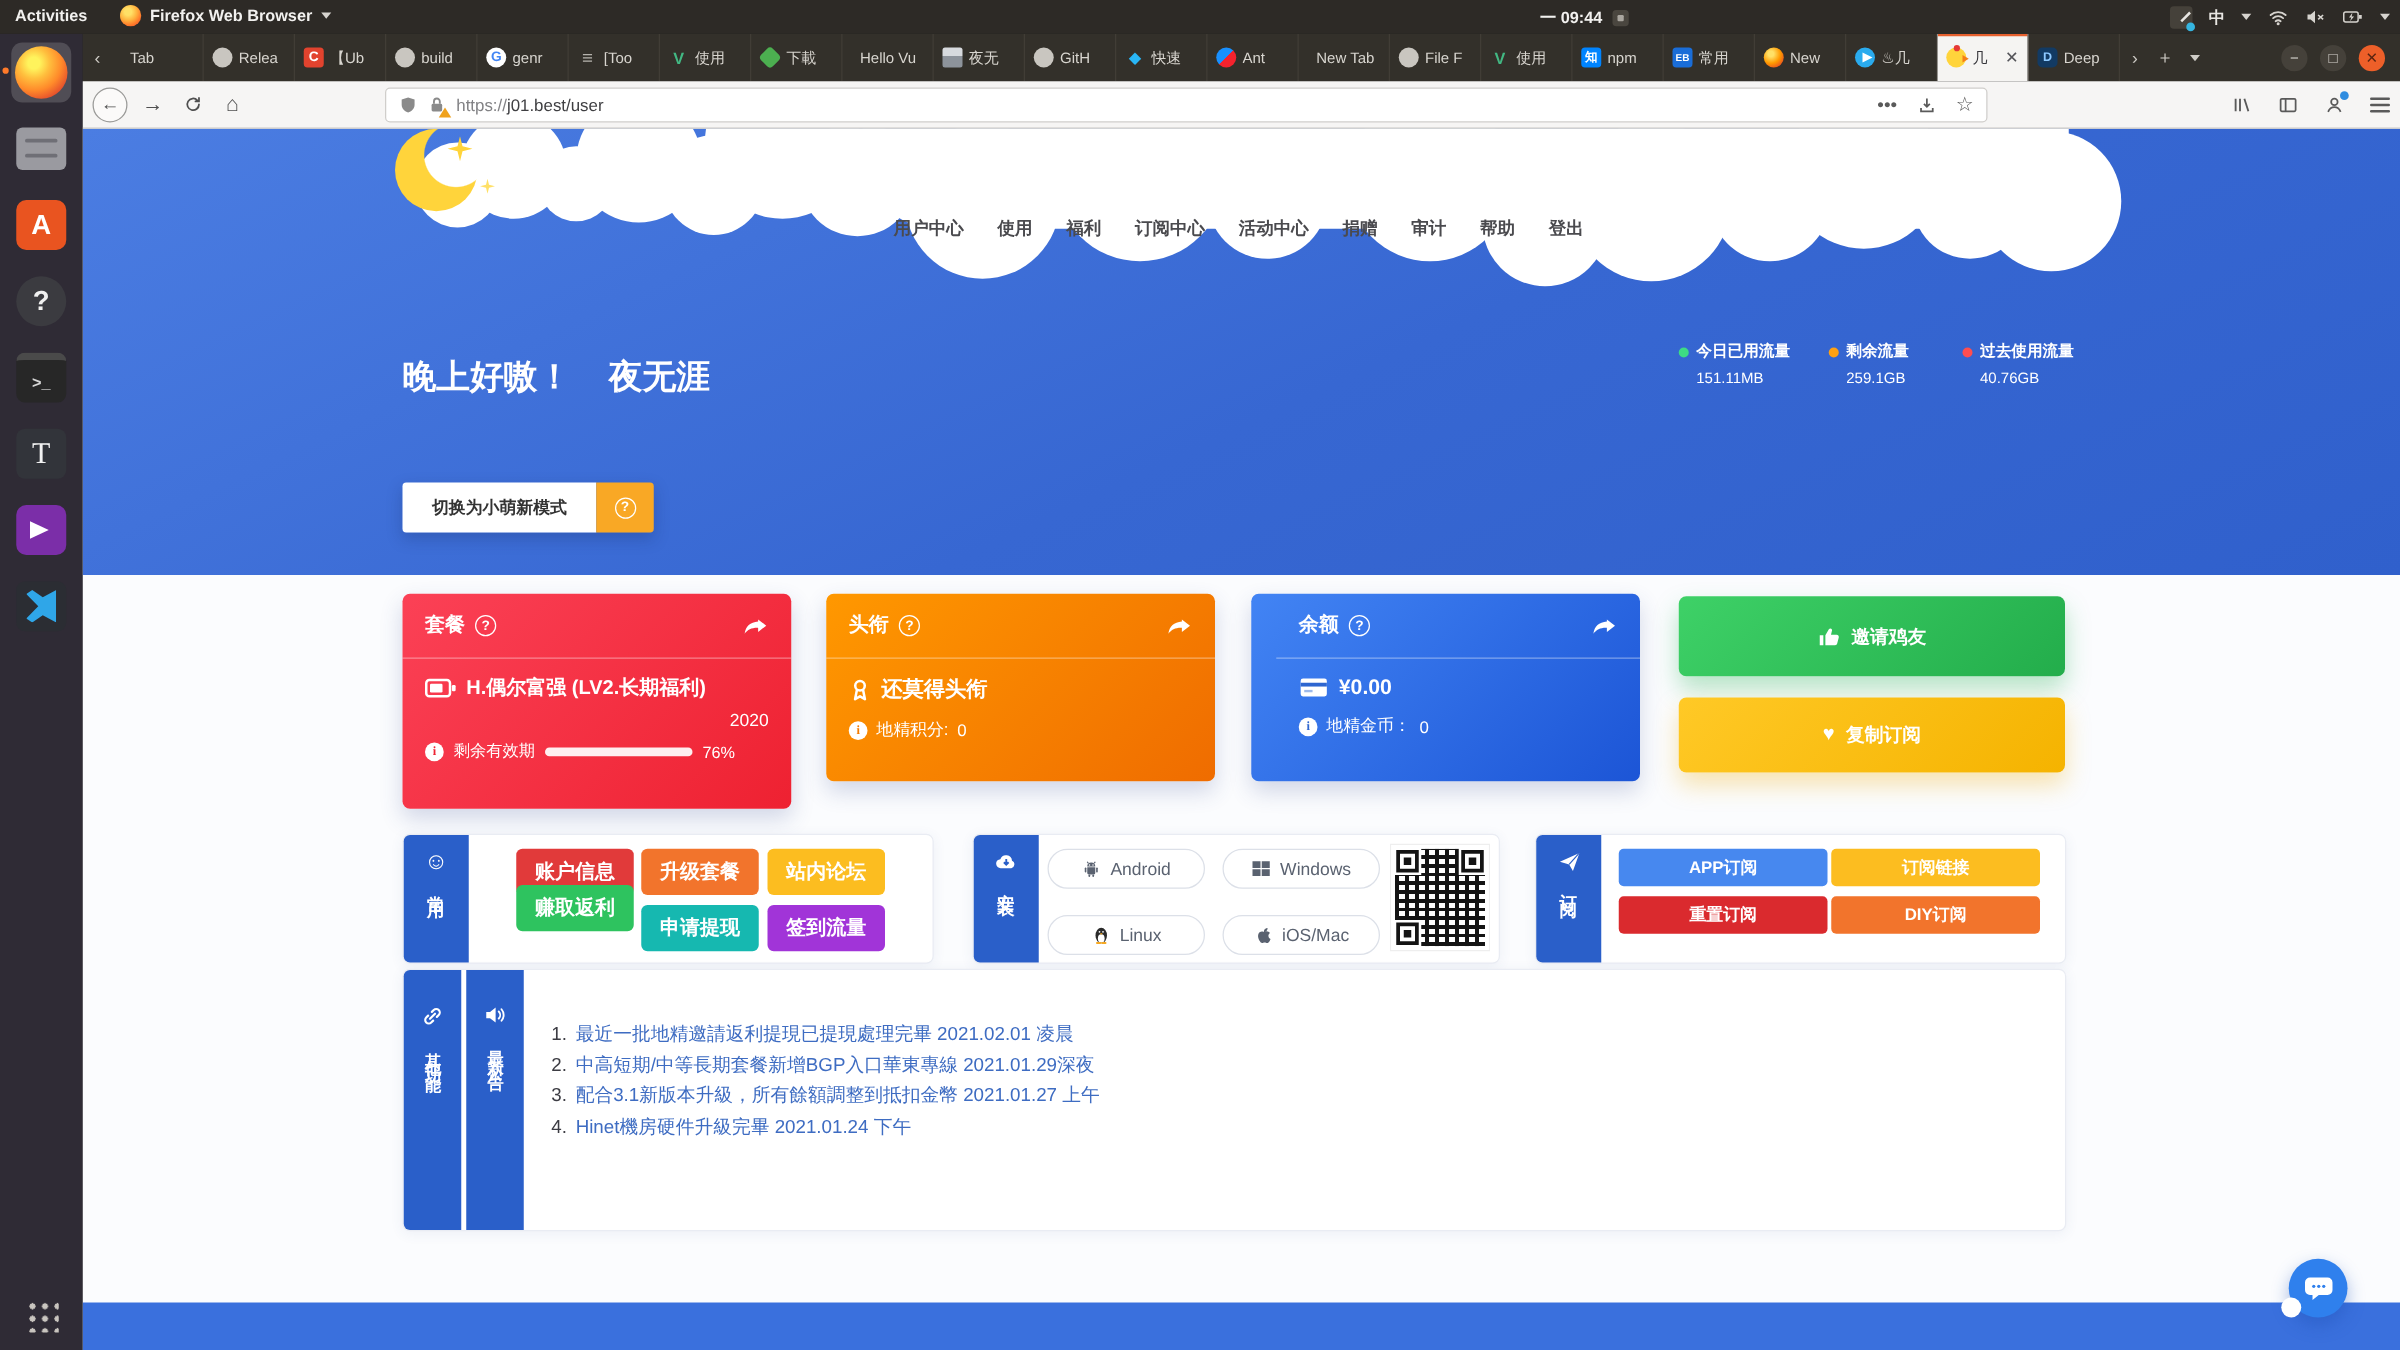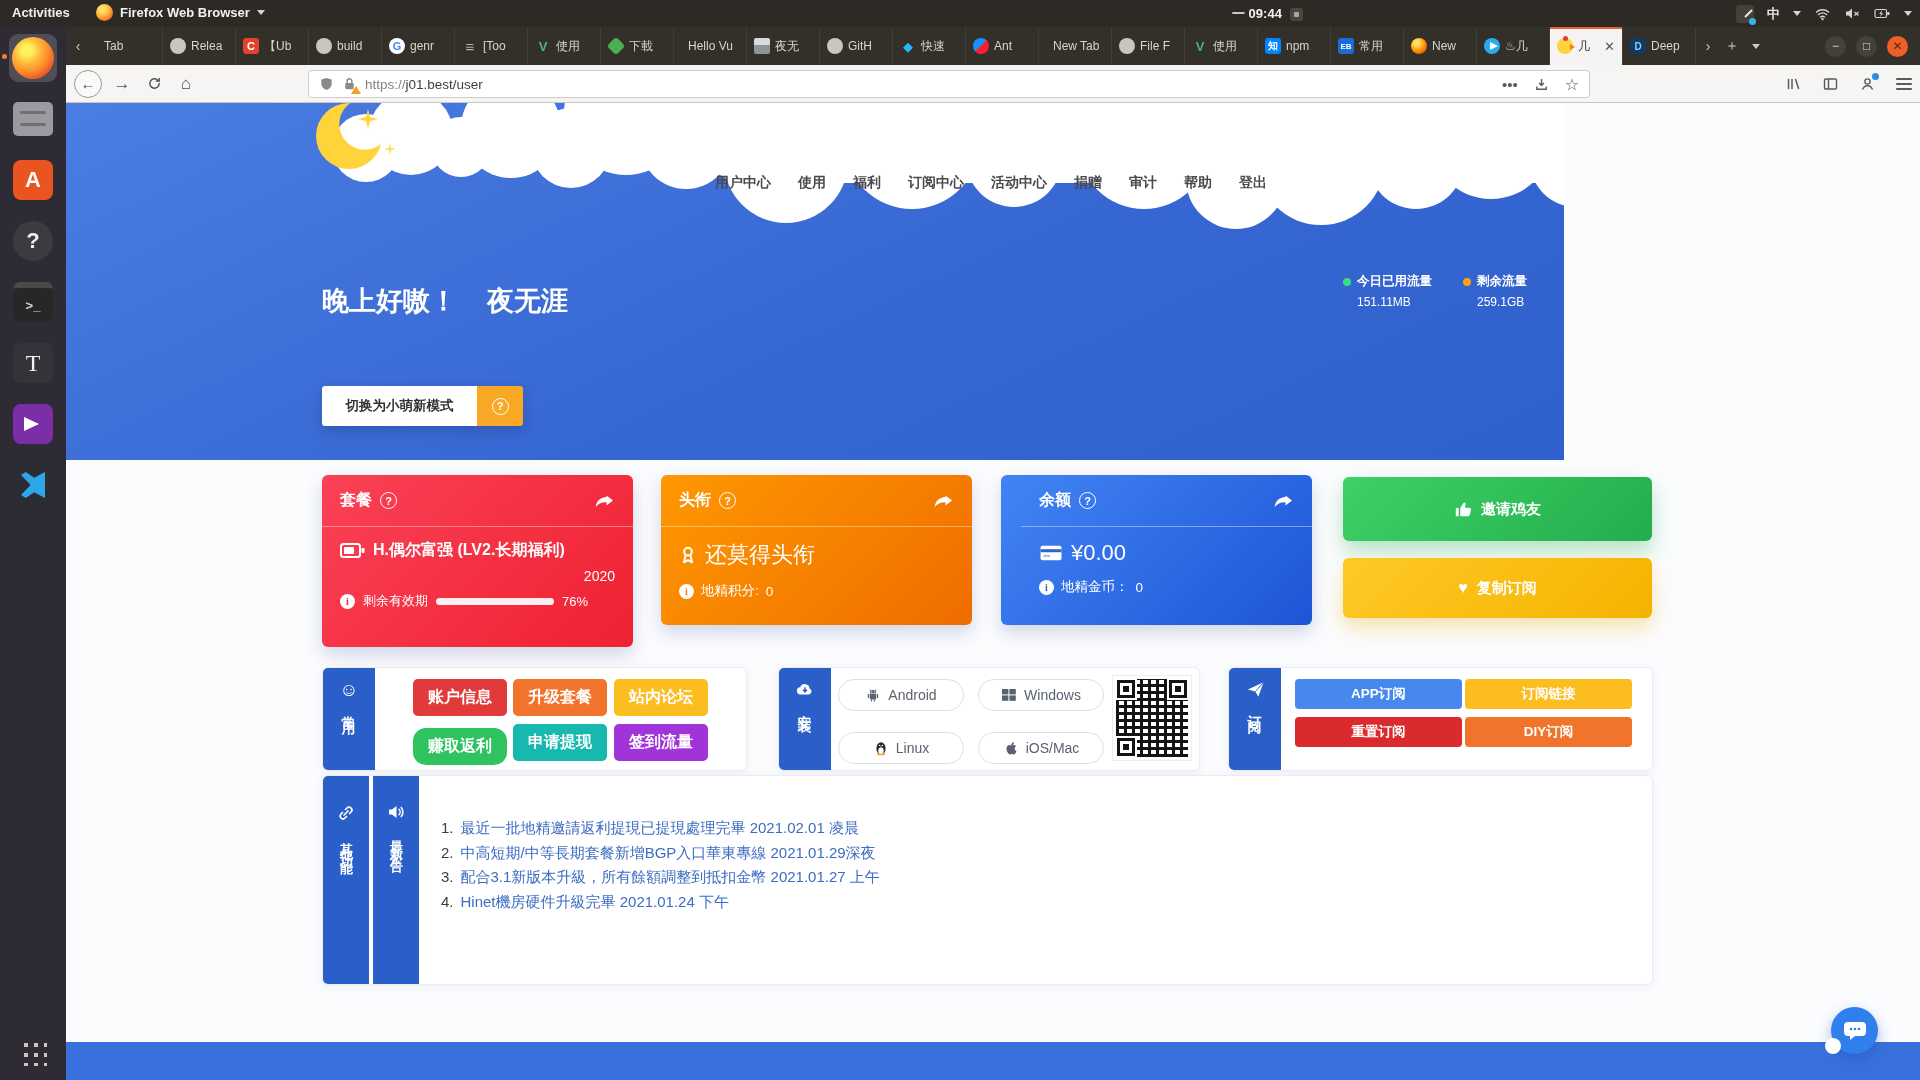--- a/index.html
+++ b/index.html
@@ -101,21 +101,21 @@
   .lock-warn { position:absolute; right:-4px; bottom:-2px; width:0; height:0;
     border-left:5px solid transparent; border-right:5px solid transparent; border-bottom:8px solid #f0a21c; }
   .tb-right { position:absolute; right:8px; top:0; height:38px; display:flex; align-items:center; gap:20px; }
   .acct { position:relative; }
   .acct::after { content:""; position:absolute; right:-3px; top:-3px; width:7px; height:7px; background:#2f8de0; border-radius:50%; }
   .hamb { width:16px; height:12px; display:flex; flex-direction:column; justify-content:space-between; }
   .hamb i { height:2px; background:#5a5a5a; border-radius:1px; }
 
   
   .page { position:absolute; left:0; top:76px; width:1854px; height:977px; background:#fbfcfe; overflow:hidden; }
-  .hero { position:absolute; left:0; top:0; width:1498px; height:357px;
+  .hero { position:absolute; left:0; top:0; width:1854px; height:357px;
     background:linear-gradient(155deg,#4b7de2 0%, #3767d2 55%, #3060cc 100%); overflow:hidden; }
   .cloud { position:absolute; background:#fff; border-radius:50%; }
   .cloud-band { position:absolute; left:624px; top:-30px; width:965px; height:110px; background:#fff; border-radius:0 0 60px 60px; }
   .moon { position:absolute; left:250px; top:0px; width:66px; height:66px; border-radius:50%;
     background:radial-gradient(circle at 74% 32%, rgba(0,0,0,0) 0 25px, #ffd43b 26px); }
   .spark { position:absolute; }
   .page-nav { position:absolute; left:649px; top:71px; display:flex; gap:27px; font-size:14px; font-weight:bold; color:#4a4a4e; z-index:5; }
   .page-nav span { cursor:pointer; }
   .greeting { position:absolute; left:256px; top:180px; color:#fff; font-size:27px; font-weight:600; display:flex; gap:30px; z-index:5; }
   .stat { position:absolute; top:170px; color:#fff; z-index:5; }
@@ -143,21 +143,21 @@
   .card-head .share { margin-left:auto; cursor:pointer; }
   .card-body { padding:13px 18px 0;text-align:right; }
   .bodyrow { display:flex; align-items:center; gap:8px; }
   .plan-name { font-size:16px; font-weight:bold; }
   .plan-year { font-size:14px; margin:7px 0 8px 2px; }
   .exp-label { font-size:13px; }
   .pbar { width:118px; height:7px; background:rgba(255,255,255,.92); border-radius:4px; overflow:hidden; }
   .pbar .fill { height:100%; background:linear-gradient(90deg,#34c759,#1f9e44); border-radius:4px; }
   .pct { font-size:13px; }
   .card-red .icircle { color:#ee2434; } .card-orange .icircle { color:#f57c00; } .card-blue .icircle { color:#2e66d0; }
-  .big-line { font-size:22px; font-weight:normal; }
+  .big-line { font-size:17px; font-weight:bold; }
   .sub-line { display:flex; align-items:center; gap:7px; font-size:13.5px; margin-top:12px; }
 
   .bigbtn { position:absolute; left:1277px; width:309px; border-radius:6px; display:flex; align-items:center; justify-content:center;
     gap:9px; color:#fff; font-size:15px; font-weight:bold; cursor:pointer; }
   .bigbtn.green { top:374px; height:64px; background:linear-gradient(135deg,#3ed167,#23ad4b); box-shadow:0 10px 20px rgba(46,180,90,.35); }
   .bigbtn.yellow { top:455px; height:60px; background:linear-gradient(135deg,#ffc926,#f5b300); box-shadow:0 10px 20px rgba(240,180,30,.35); }
   .heart { font-size:16px; }
 
   .sect { position:absolute; top:564px; height:104px; background:#fff; border:1px solid #e9ecf3; border-radius:6px;
     box-shadow:0 2px 10px rgba(60,80,140,.07); }
@@ -647,21 +647,21 @@
         <span class="vtext">常用</span>
       </div>
       <div>
 
           <div class="cbtn" style="background: rgb(225, 58, 58); left: 90px; top: 11px;">账户信息</div>
 
           <div class="cbtn" style="background: rgb(242, 116, 44); left: 190px; top: 11px;">升级套餐</div>
 
           <div class="cbtn" style="background: rgb(252, 189, 32); left: 291px; top: 11px;">站内论坛</div>
 
-          <div class="cbtn" style="background: rgb(46, 195, 95); left: 90px; top: 60px; border-radius: 13px;">赚取返利</div>
+          <div class="cbtn" style="background: rgb(46, 195, 95); left: 90px; top: 40px;">赚取返利</div>
 
           <div class="cbtn" style="background: rgb(22, 184, 176); left: 190px; top: 56px;">申请提现</div>
 
           <div class="cbtn" style="background: rgb(161, 52, 216); left: 291px; top: 56px;">签到流量</div>
         </div>
     </div>
 
     <div class="sect sect-install">
       <div class="sect-tab">
         <svg width="20" height="17" viewBox="0 0 19 17">

